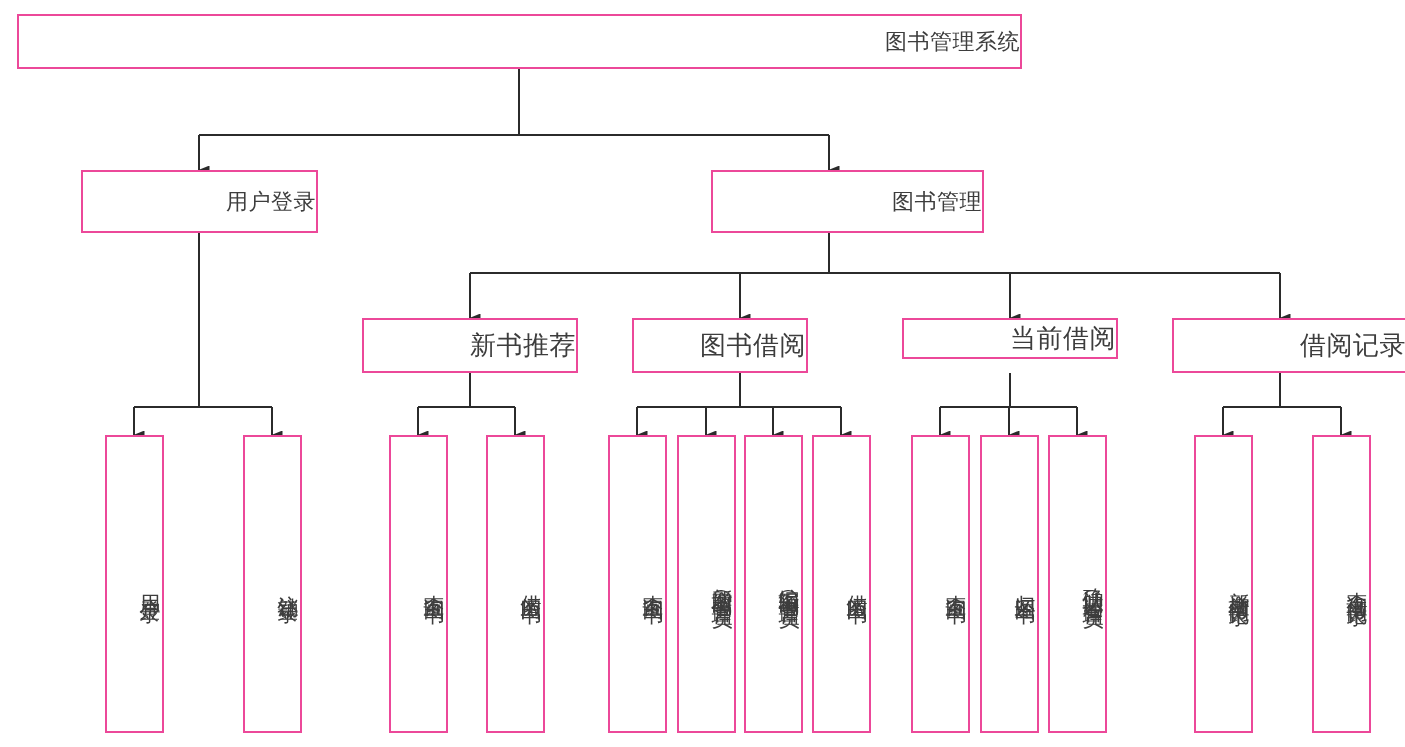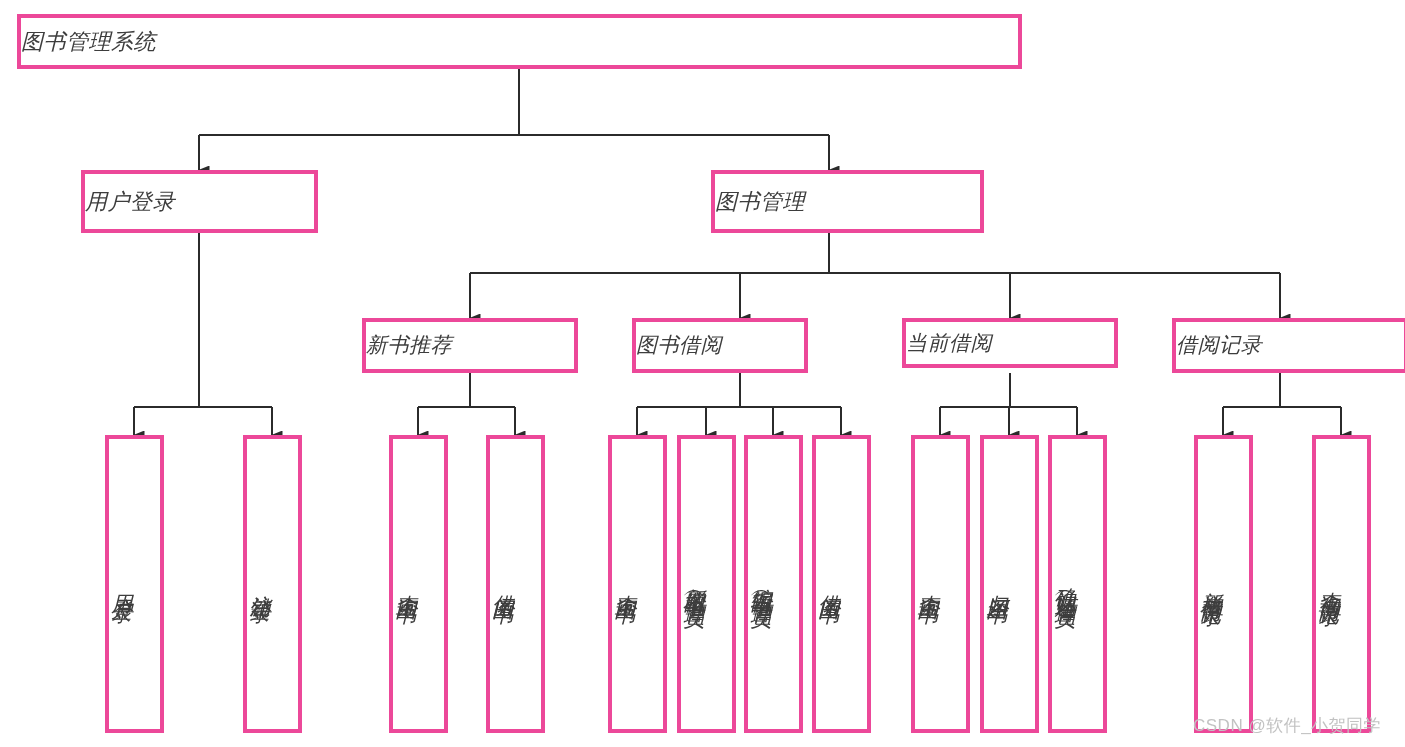--- a/index.html
+++ b/index.html
@@ -23,46 +23,45 @@
     left: 0;
     top: 0;
     width: 1405px;
     height: 747px;
     display: block;
   }
   .node-box {
     position: absolute;
     box-sizing: border-box;
     background: #ffffff;
-    border: 4px solid #ec4899;
+    border: 2px solid #ec4899;
     display: flex;
     align-items: center;
-    justify-content: flex-start;
+    justify-content: flex-end;
     overflow: hidden;
-    font-style: italic;
   }
   .node-label {
     color: #3d3d3d;
     font-size: 21px;
     line-height: 1.18;
     letter-spacing: 0.5px;
     white-space: nowrap;
     text-align: center;
     font-family: "Liberation Sans", "DejaVu Sans", sans-serif;
   }
   .node-box.vertical .node-label {
     writing-mode: vertical-rl;
     text-orientation: upright;
     letter-spacing: 3px;
     font-size: 21px;
     white-space: nowrap;
   }
   .node-box.root .node-label { font-size: 22px; }
   .node-box.level2 .node-label { font-size: 22px; }
-  .node-box.level3 .node-label { font-size: 21px; }
+  .node-box.level3 .node-label { font-size: 26px; }
   .watermark {
     position: absolute;
     color: #c2c2c2;
     font-size: 17px;
     letter-spacing: 0.5px;
     white-space: nowrap;
     font-family: "Liberation Sans", "DejaVu Sans", sans-serif;
     pointer-events: none;
   }
 </style>
@@ -123,21 +122,21 @@
       </div>
       <div class="node-box level2" style="left: 711px; top: 170px; width: 273px; height: 63px;">
         <span class="node-label">图书管理</span>
       </div>
       <div class="node-box level3" style="left: 362px; top: 318px; width: 216px; height: 55px;">
         <span class="node-label">新书推荐</span>
       </div>
       <div class="node-box level3" style="left: 632px; top: 318px; width: 176px; height: 55px;">
         <span class="node-label">图书借阅</span>
       </div>
-      <div class="node-box level3" style="left: 902px; top: 318px; width: 216px; height: 50px;">
+      <div class="node-box level3" style="left: 902px; top: 318px; width: 216px; height: 41px;">
         <span class="node-label">当前借阅</span>
       </div>
       <div class="node-box level3" style="left: 1172px; top: 318px; width: 236px; height: 55px;">
         <span class="node-label">借阅记录</span>
       </div>
       <div class="node-box level4 vertical" style="left: 105px; top: 435px; width: 59px; height: 298px;">
         <span class="node-label">用户登录</span>
       </div>
       <div class="node-box level4 vertical" style="left: 243px; top: 435px; width: 59px; height: 298px;">
         <span class="node-label">注销登录</span>
@@ -170,15 +169,14 @@
         <span class="node-label">确认归还（管理员）</span>
       </div>
       <div class="node-box level4 vertical" style="left: 1194px; top: 435px; width: 59px; height: 298px;">
         <span class="node-label">新增借阅记录</span>
       </div>
       <div class="node-box level4 vertical" style="left: 1312px; top: 435px; width: 59px; height: 298px;">
         <span class="node-label">查询借阅记录</span>
       </div>
     </div>
 
-  <div class="watermark" style="left: 1193px; top: 714px;">CSDN @软件_小贺同学</div>
 
 </div>
 
 </body></html>

